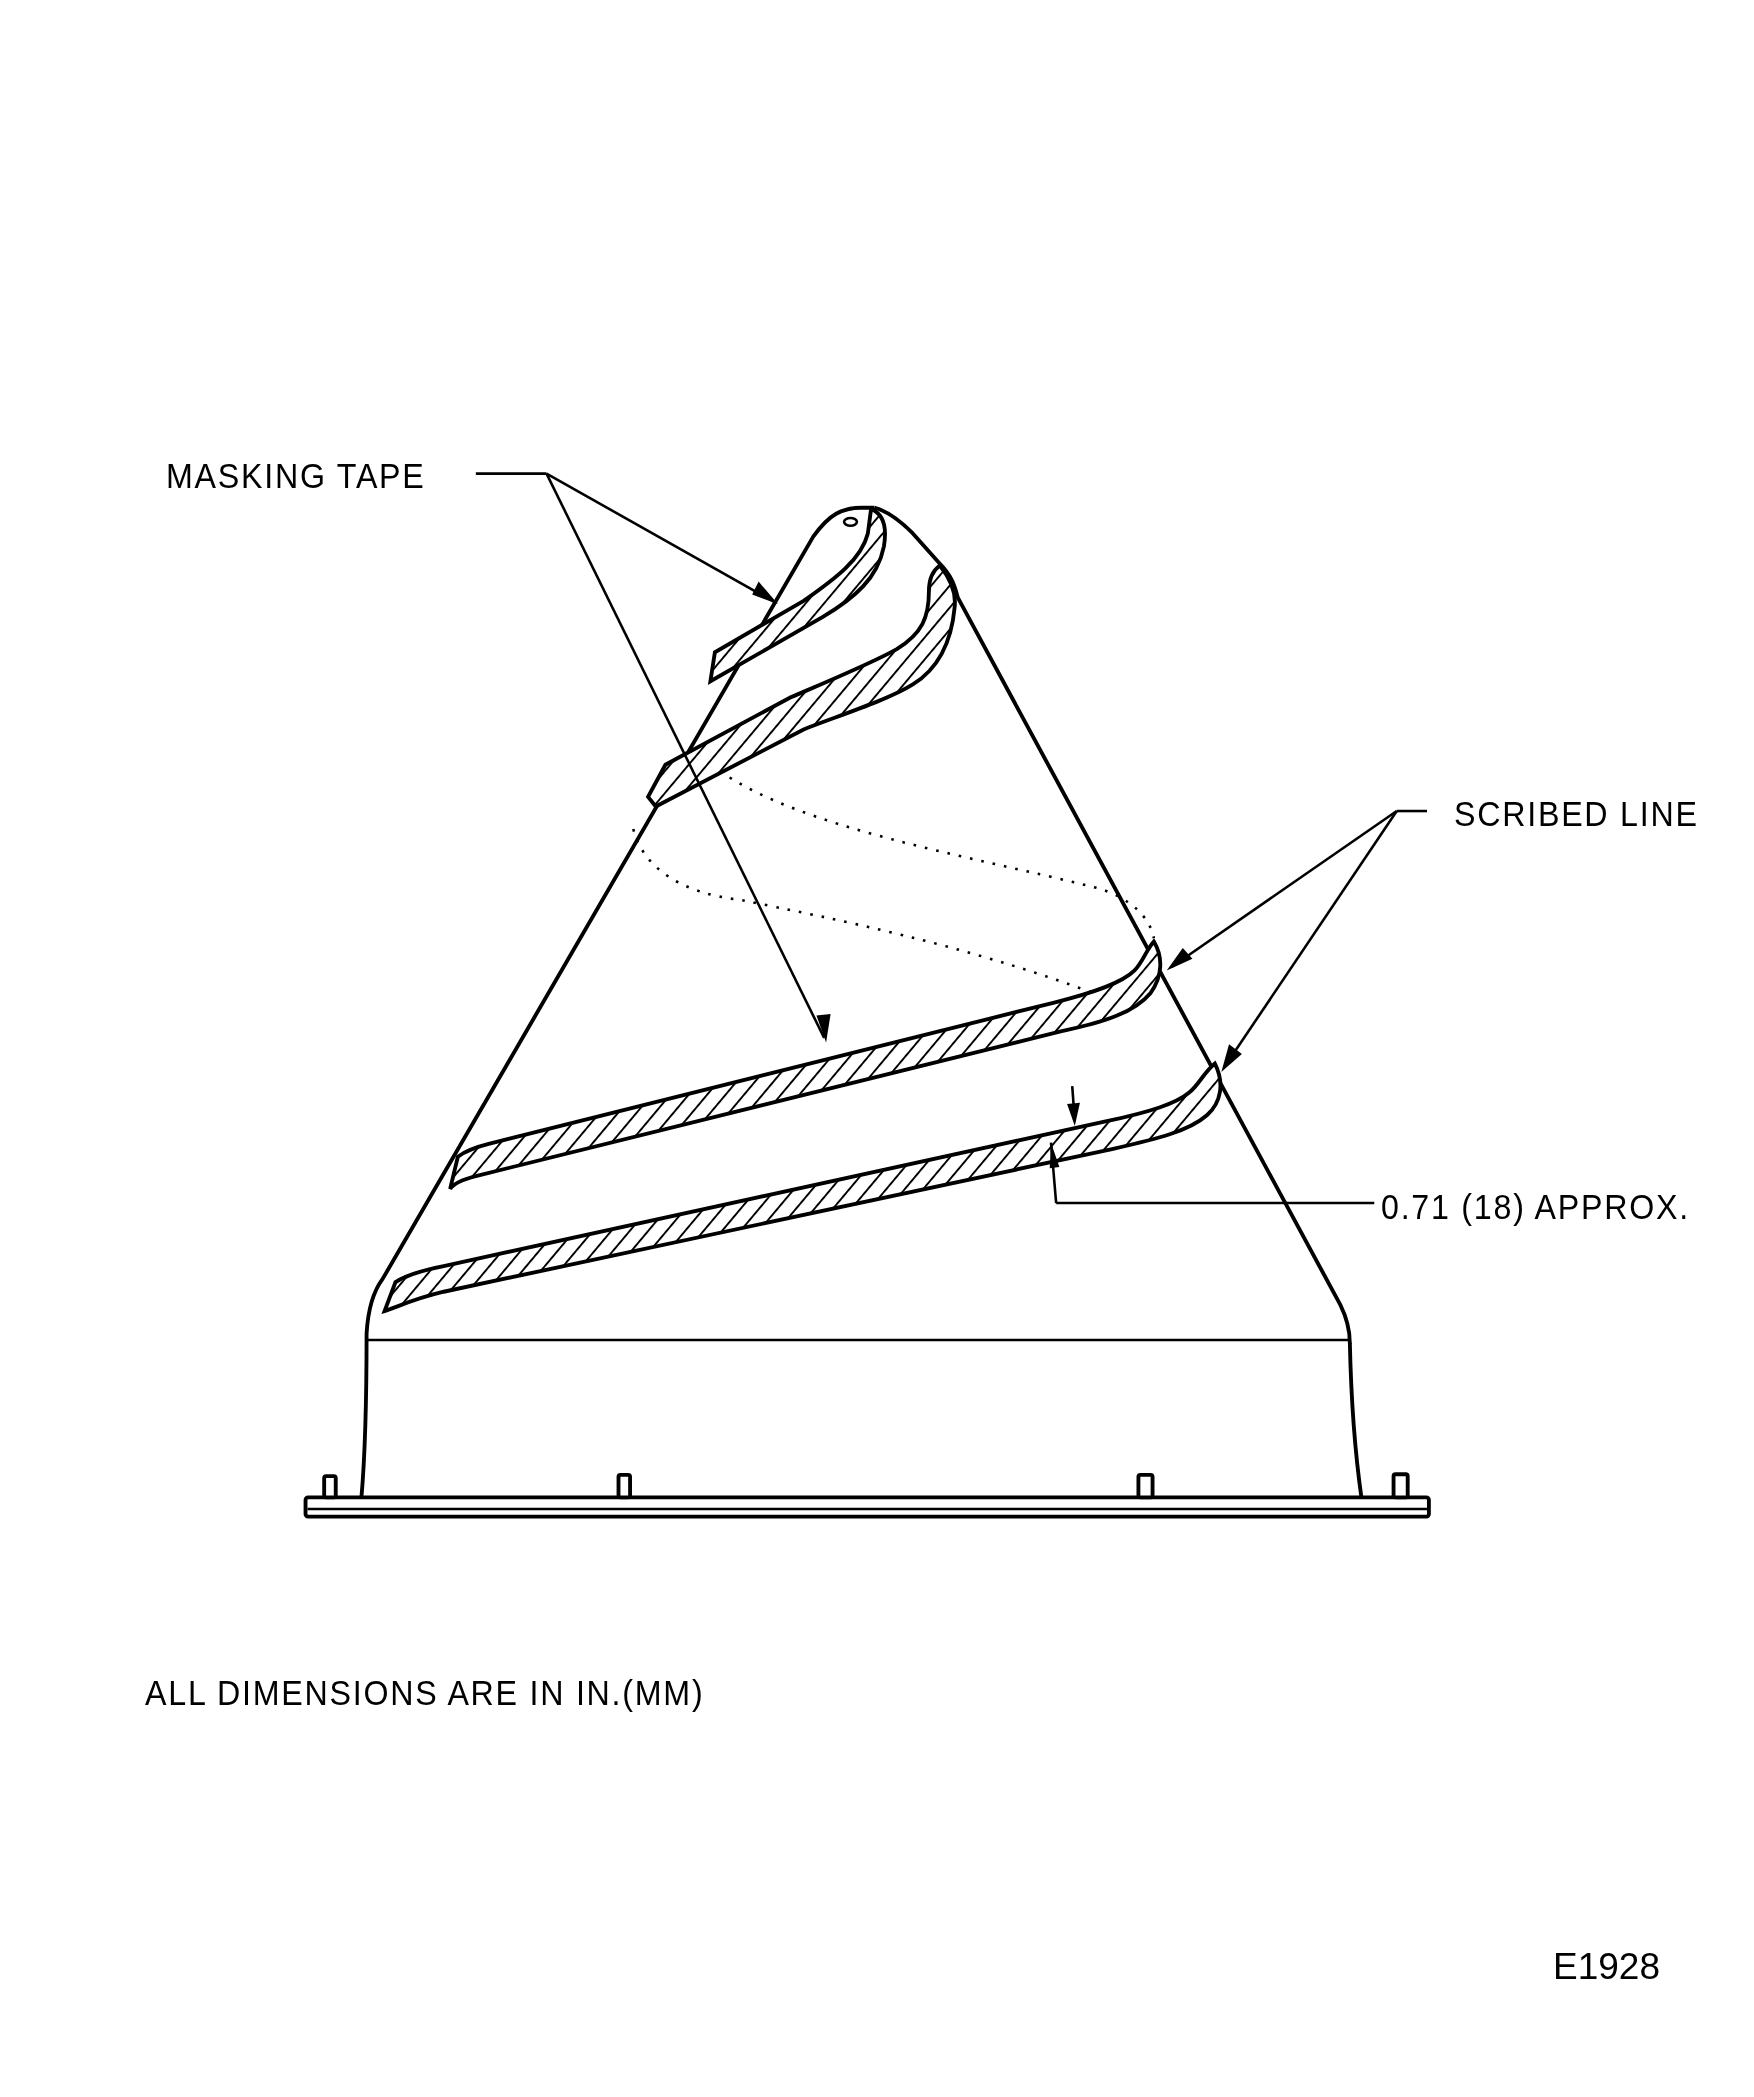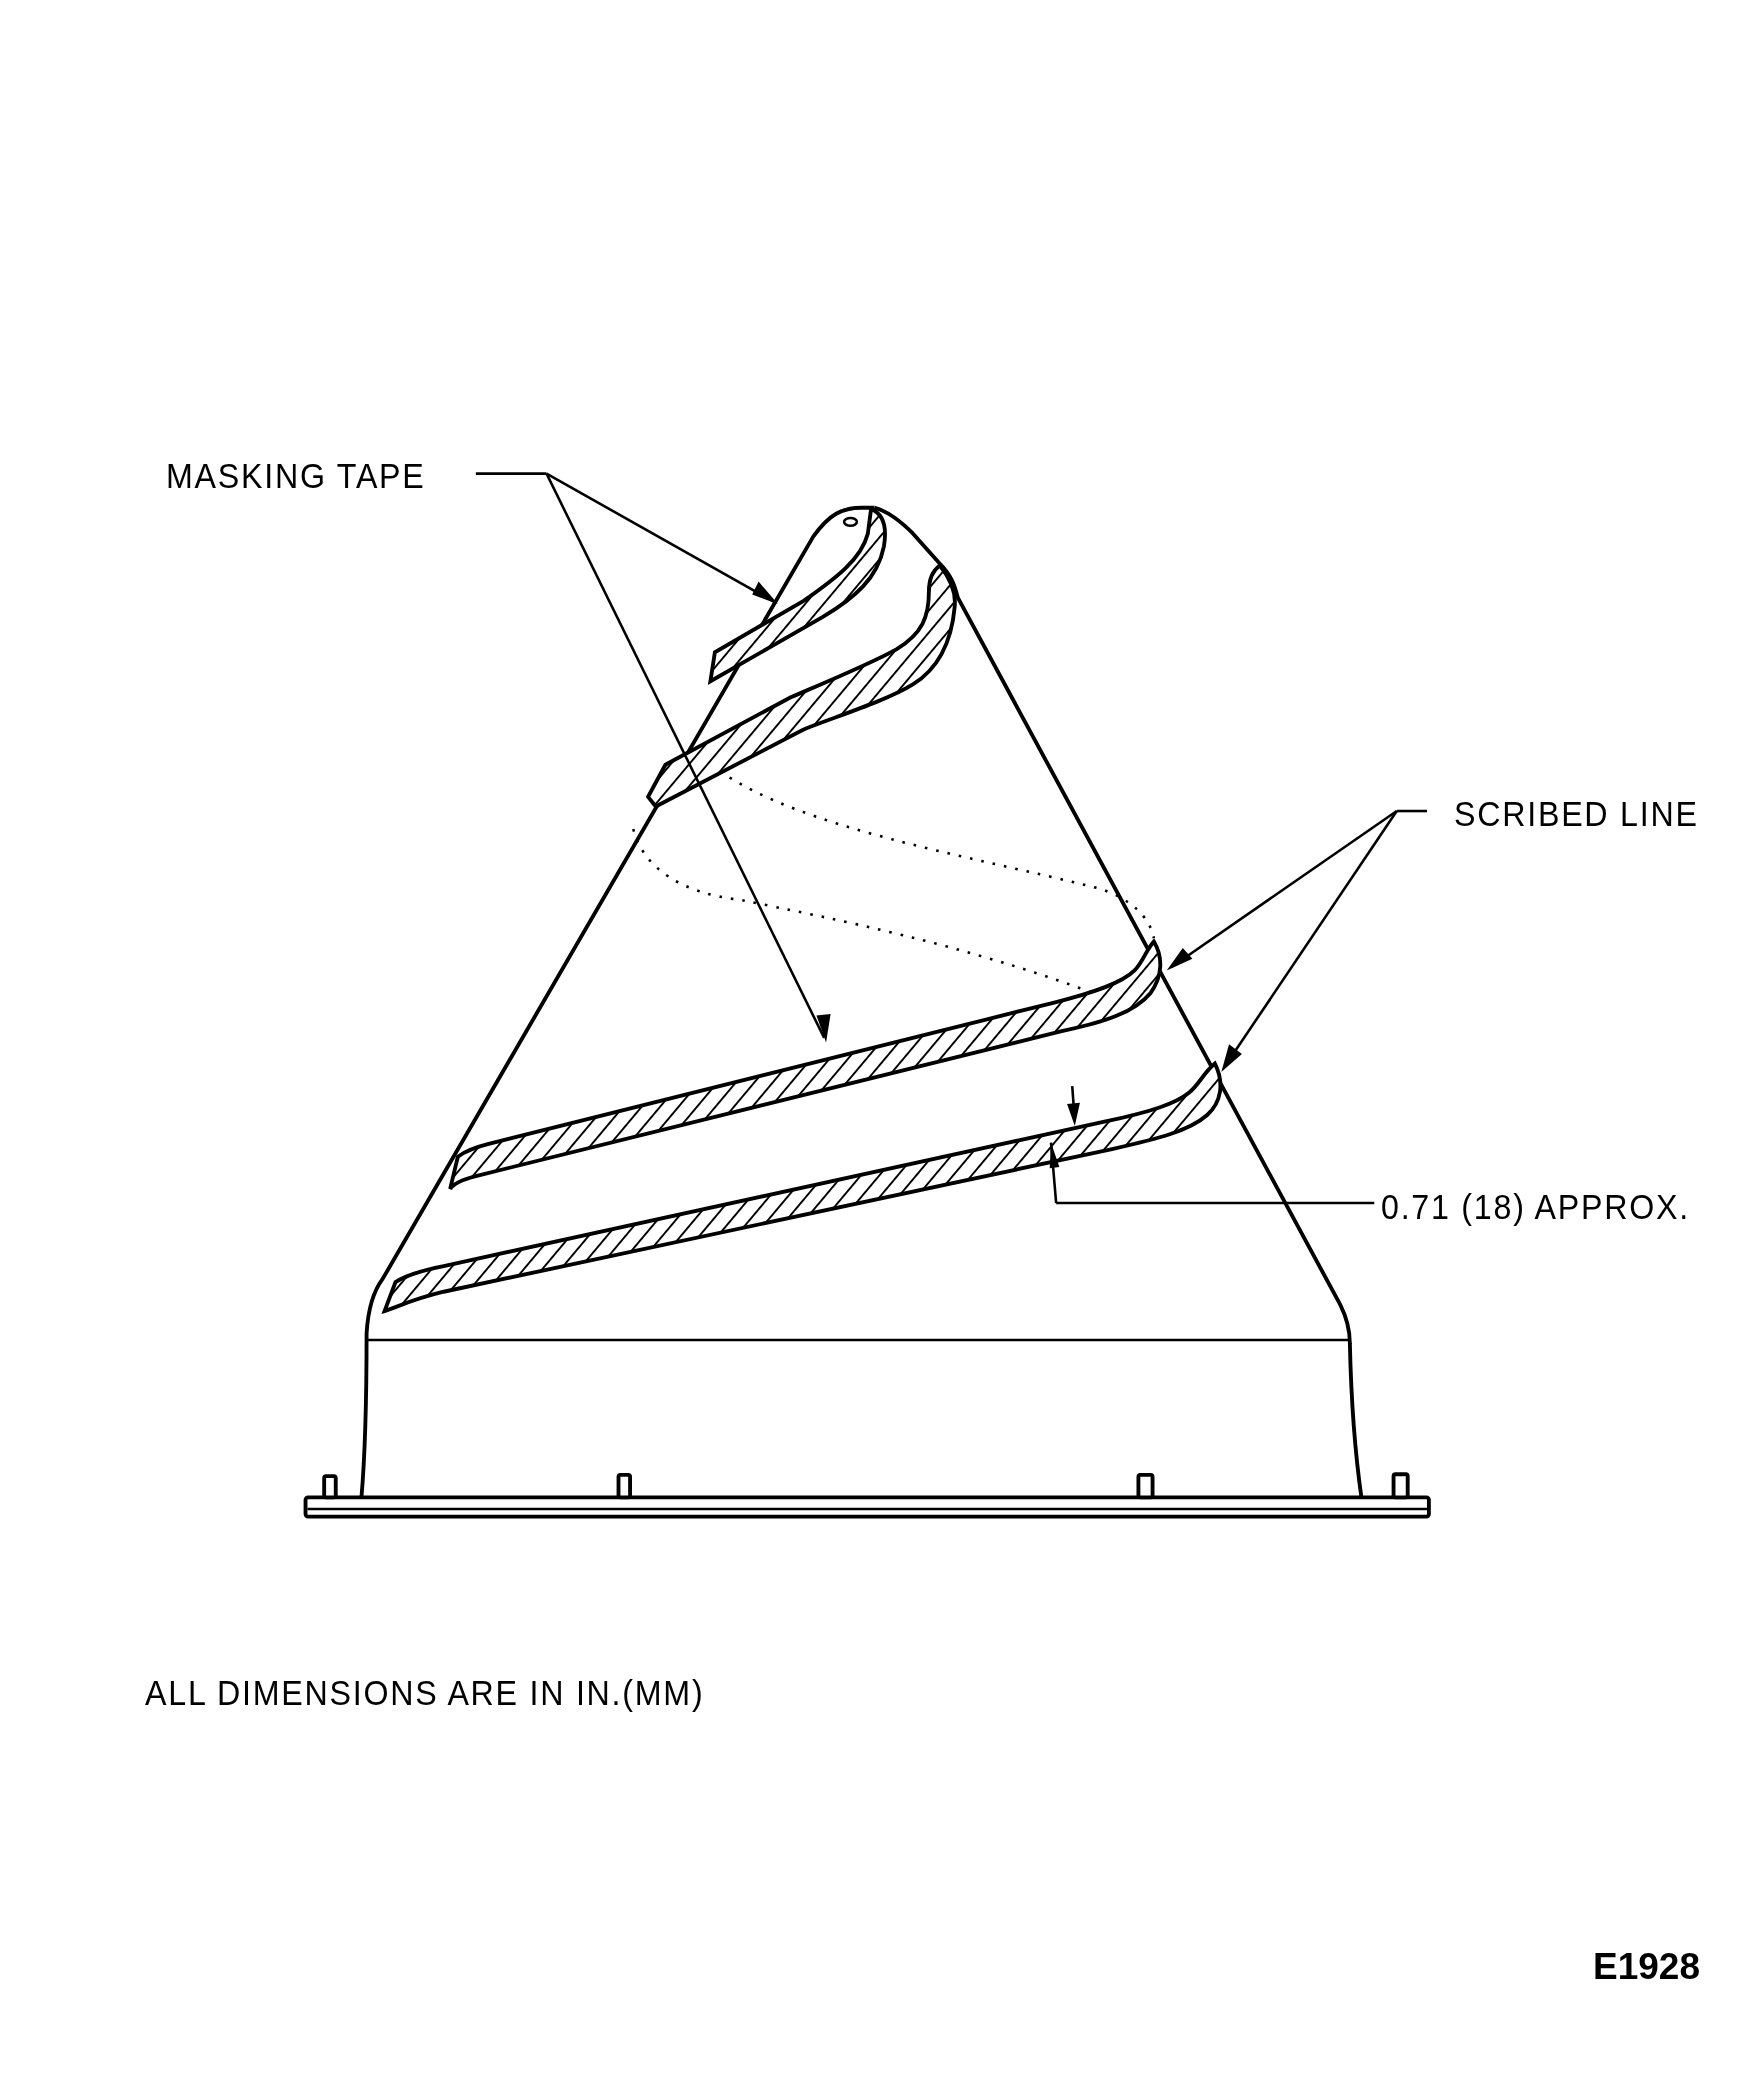--- a/index.html
+++ b/index.html
@@ -78,14 +78,14 @@
     <line x1="1643" y1="1872" x2="2138" y2="1872"></line>
   </g>
   <polygon points="1672,1752 1660,1718 1680,1716" fill="#000"></polygon>
   <polygon points="1635,1778 1633,1818 1648,1816" fill="#000"></polygon>
 </svg>
 
 <div class="label" style="left:166px; top:456px;">MASKING TAPE</div>
 <div class="label" style="left:1454px; top:794px;">SCRIBED LINE</div>
 <div class="label" style="left:1381px; top:1187px;">0.71 (18)  APPROX.</div>
 <div class="label" style="left:145px; top:1673px;">ALL DIMENSIONS ARE IN IN.(MM)</div>
-<div class="code" style="left:1593px; top:1946px;font-weight:bold;">E1928</div>
+<div class="code" style="left:1553px; top:1946px;">E1928</div>
 
 
 </body></html>

